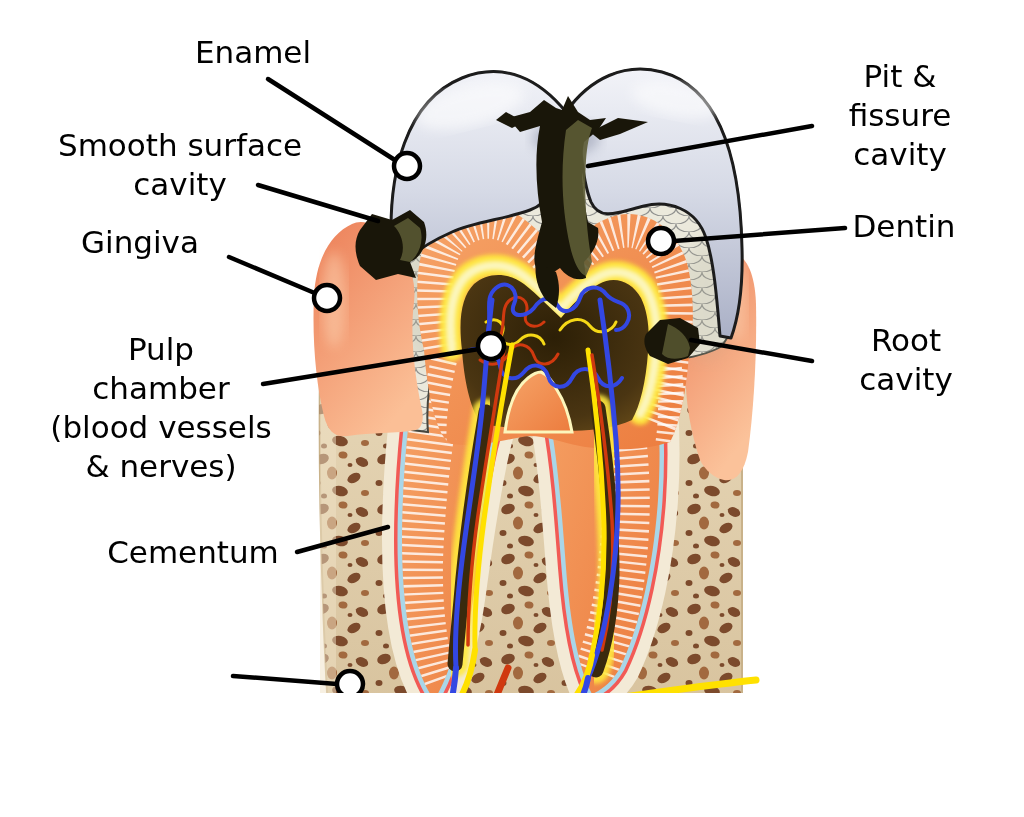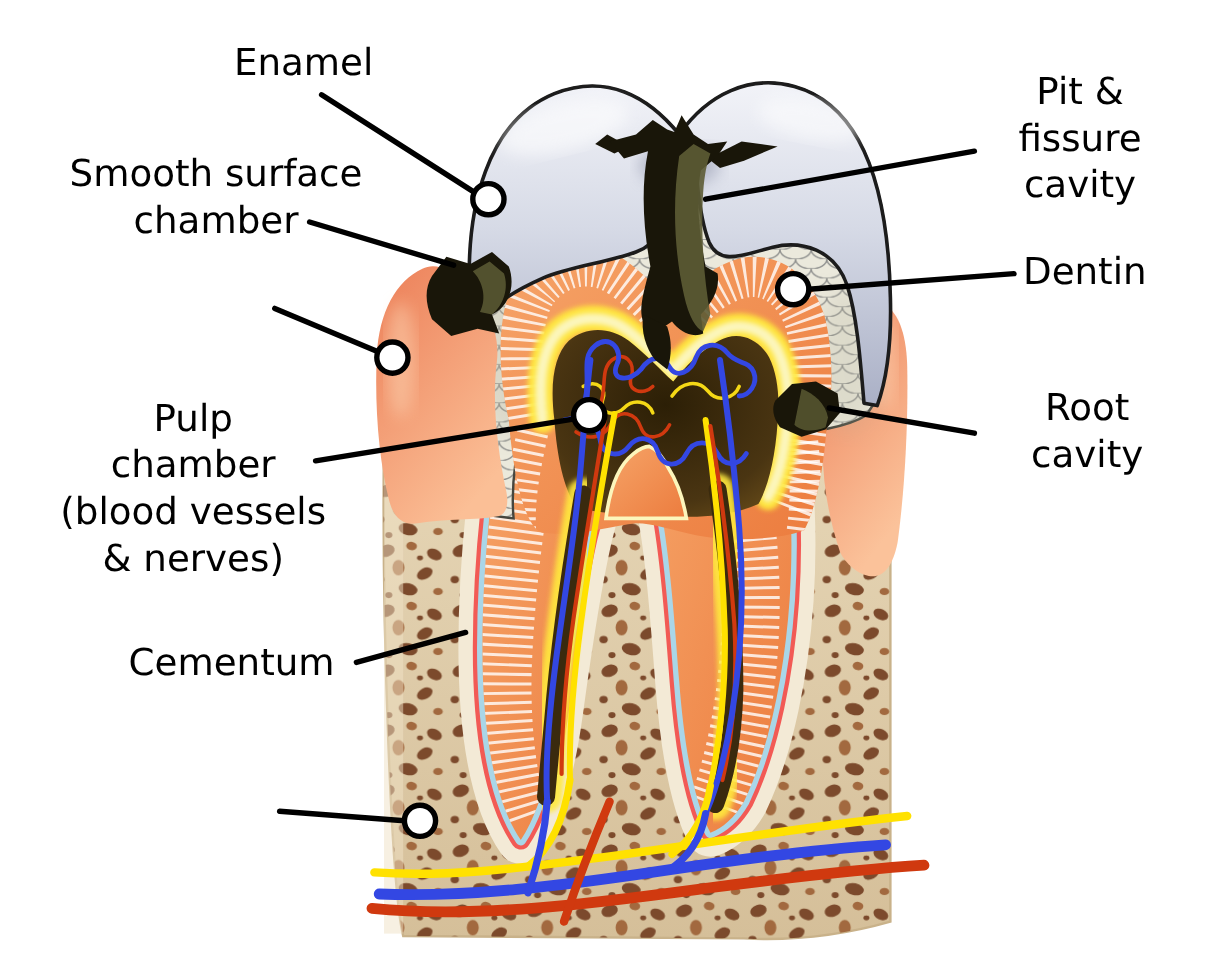--- a/index.html
+++ b/index.html
@@ -1,16 +1,16 @@
 <!DOCTYPE html>
 <html style="--background: #ffffff; --label-text: #000000; --leader-line: #000000; --marker-fill: #ffffff; --enamel-outline: #1c1c1c; --enamel-light: #f2f3f8; --enamel-mid: #bcc1d4; --enamel-shadow: #8b91a8; --scale-fill: #ebe9dc; --scale-stroke: #90918f; --dentin-orange: #ee8446; --dentin-deep: #f49c5e; --dentin-striation: #ffffff; --yellow-glow: #ffe93c; --pale-yellow: #fcf6bc; --pulp-dark: #3a2a0e; --pulp-mid: #6b4e1a; --vessel-blue: #3347e3; --vessel-red: #d0390f; --vessel-yellow: #f5d816; --nerve-yellow: #ffe100; --gingiva-dark: #ec7f58; --gingiva-light: #fbbf96; --bone-base: #ddc9a6; --bone-light: #f3ead6; --bone-spot: #7c4a2c; --bone-spot-light: #a2693f; --cementum-red: #f25a55; --ligament-blue: #a9d6e8; --cavity-dark: #191609; --cavity-olive: #5d5c35; --artery-red: #cc3608;"><head>
 <meta charset="utf-8">
 <style>
   html,body{margin:0;padding:0;background:#fff;}
-  #stage{position:relative;width:1024px;height:817px;background:var(--background,#fff);overflow:hidden;
+  #stage{position:relative;width:1024px;height:693px;background:var(--background,#fff);overflow:hidden;
          font-family:"DejaVu Sans","Liberation Sans",sans-serif;}
   #art{position:absolute;left:0;top:0;}
   .lbl{position:absolute;transform:translate(-50%,-50%);
        font-size:31px;line-height:1.26;color:var(--label-text,#000);
        text-align:center;white-space:pre-line;}
   
   .leader{stroke:var(--leader-line,#000);stroke-width:4.5;fill:none;stroke-linecap:round;}
   .marker{fill:var(--marker-fill,#fff);stroke:var(--leader-line,#000);stroke-width:4.5;}
   .crown-outline{fill:url(#scalesPat);stroke:#46463e;stroke-width:2;}
   .enamel-cap{fill:url(#enamelGrad);stroke:var(--enamel-outline,#1c1c1c);stroke-width:3;stroke-linejoin:round;}
@@ -235,21 +235,22 @@
     <circle class="marker" cx="350" cy="684" r="13"></circle>
     <line class="leader" x1="812" y1="126" x2="588" y2="166"></line>
     <line class="leader" x1="845" y1="228" x2="674" y2="241"></line>
     <circle class="marker" cx="661" cy="241" r="13"></circle>
     <line class="leader" x1="812" y1="361" x2="691" y2="340"></line>
   </g>
 </svg>
 
 <div class="lbl" style="left:253px;top:53px">Enamel</div>
 <div class="lbl" style="left:180px;top:165px">Smooth surface
-chamber</div>
+cavity</div>
+<div class="lbl" style="left:140px;top:243px">Gingiva</div>
 <div class="lbl" style="left:193px;top:553px">Cementum</div>
 <div class="lbl" style="left:161px;top:408px">Pulp
 chamber
 (blood vessels
 &amp; nerves)</div>
 <div class="lbl" style="left:900px;top:116px">Pit &amp; fissure
 cavity</div>
 <div class="lbl" style="left:906px;top:360px">Root cavity</div>
 <div class="lbl" style="left:904px;top:227px">Dentin</div>
 

